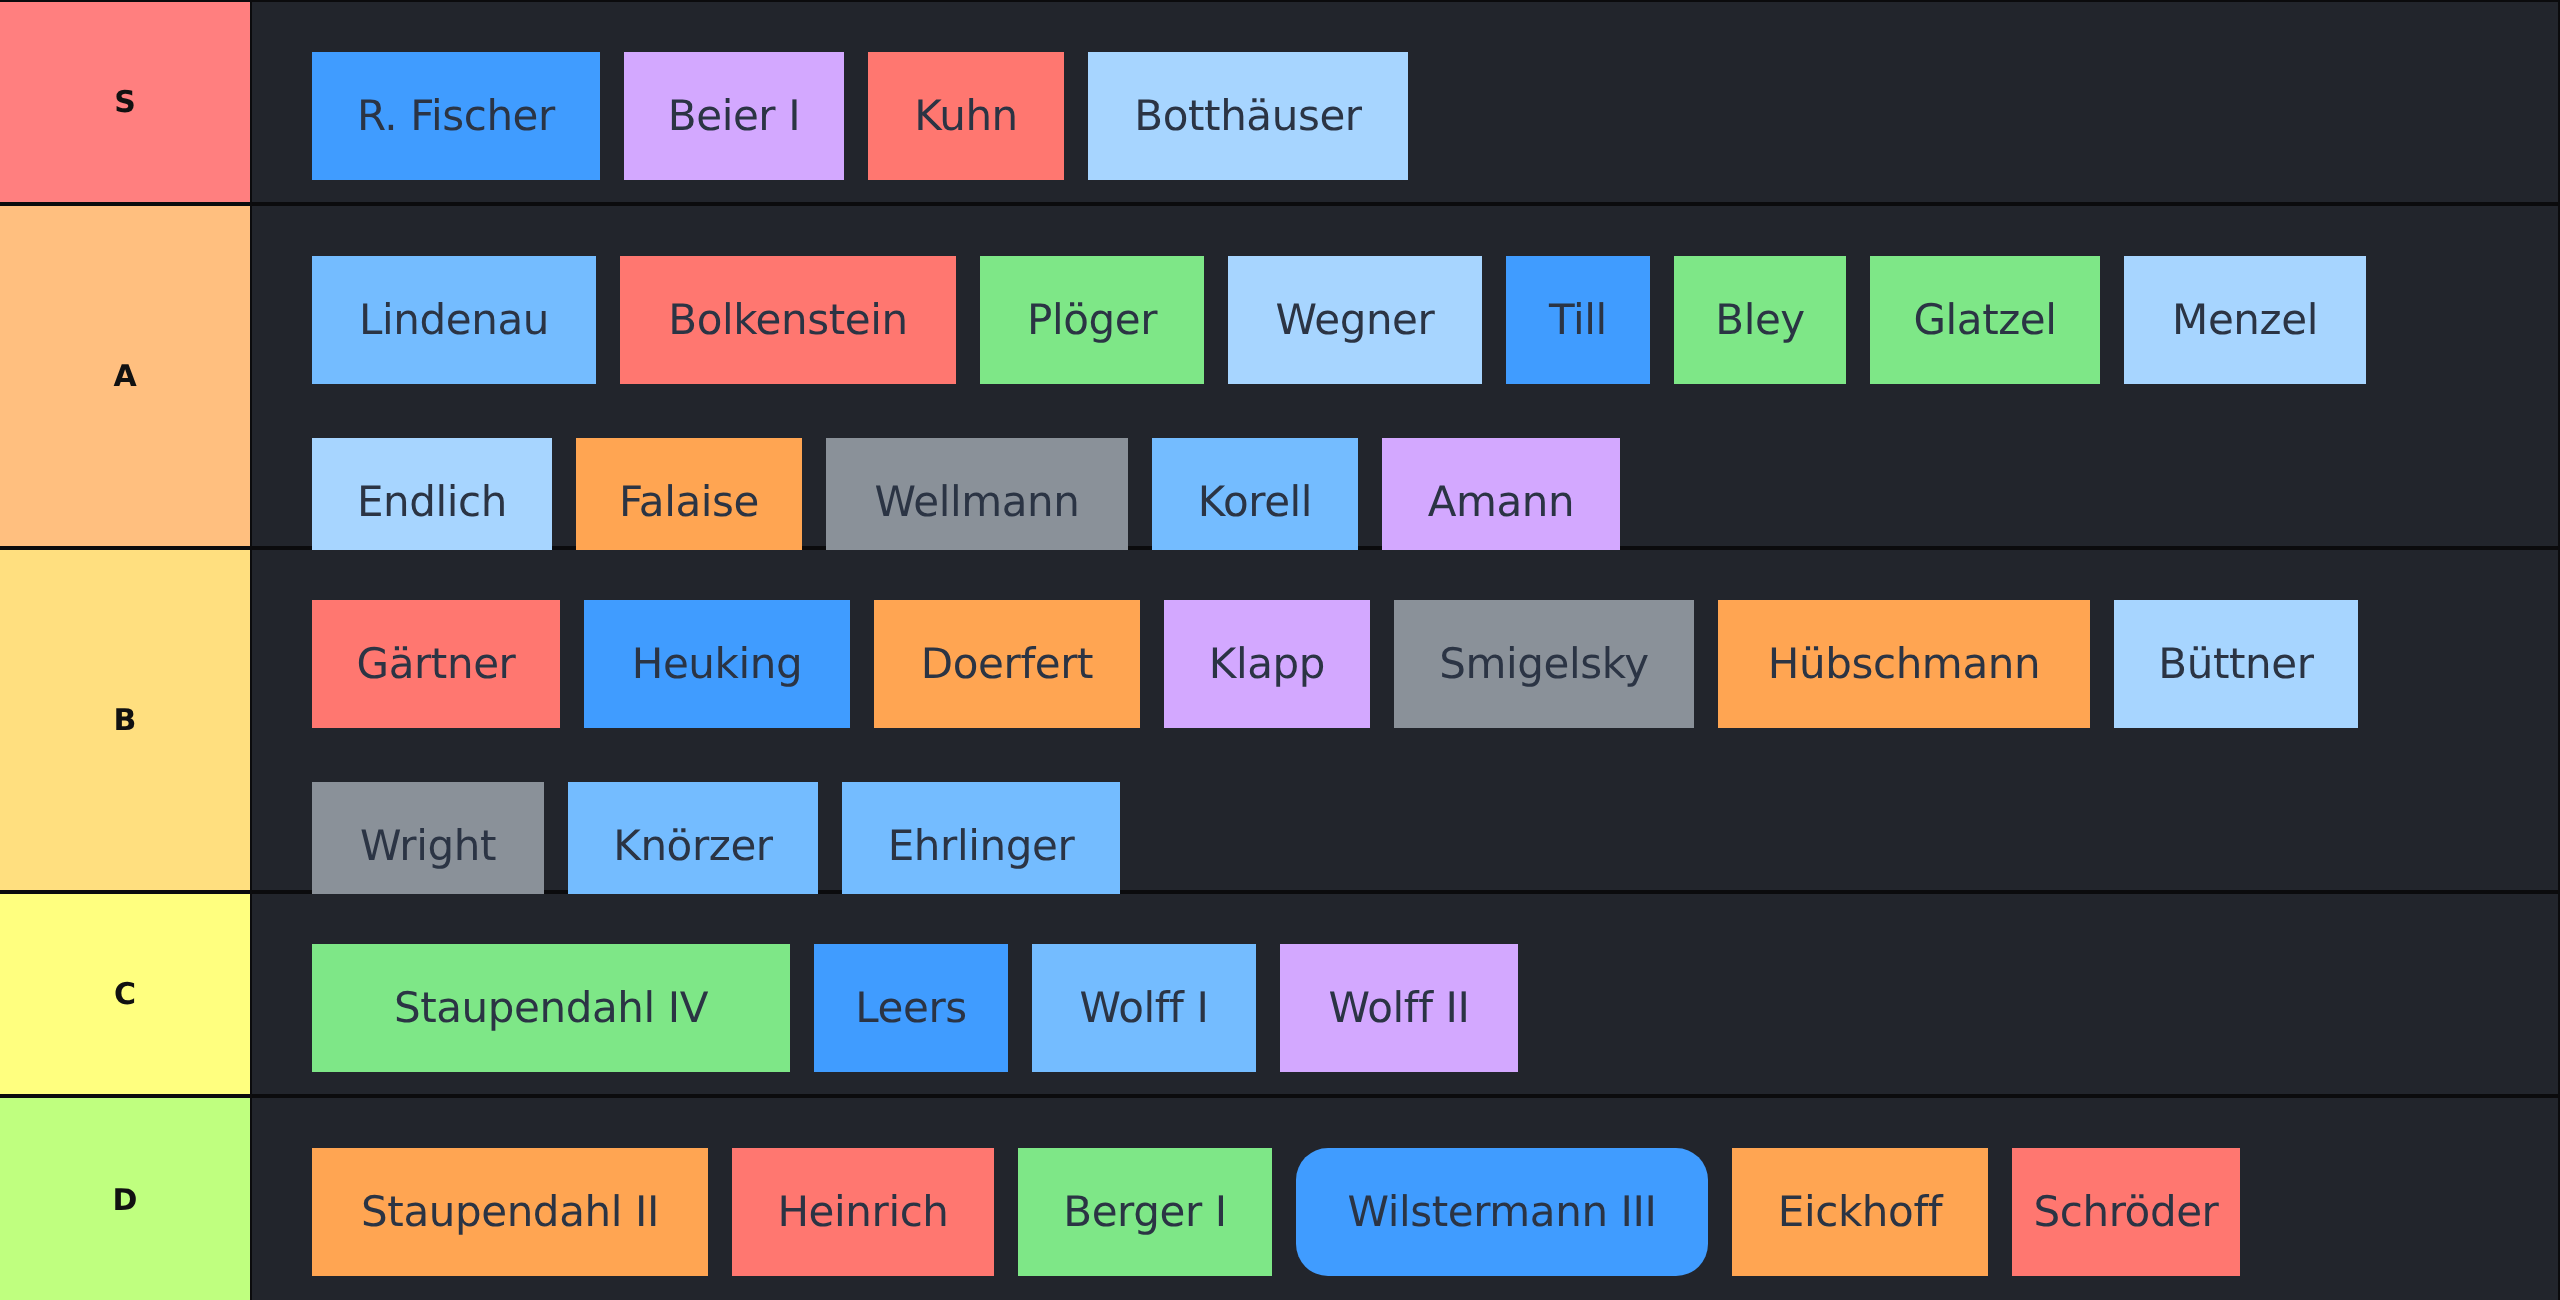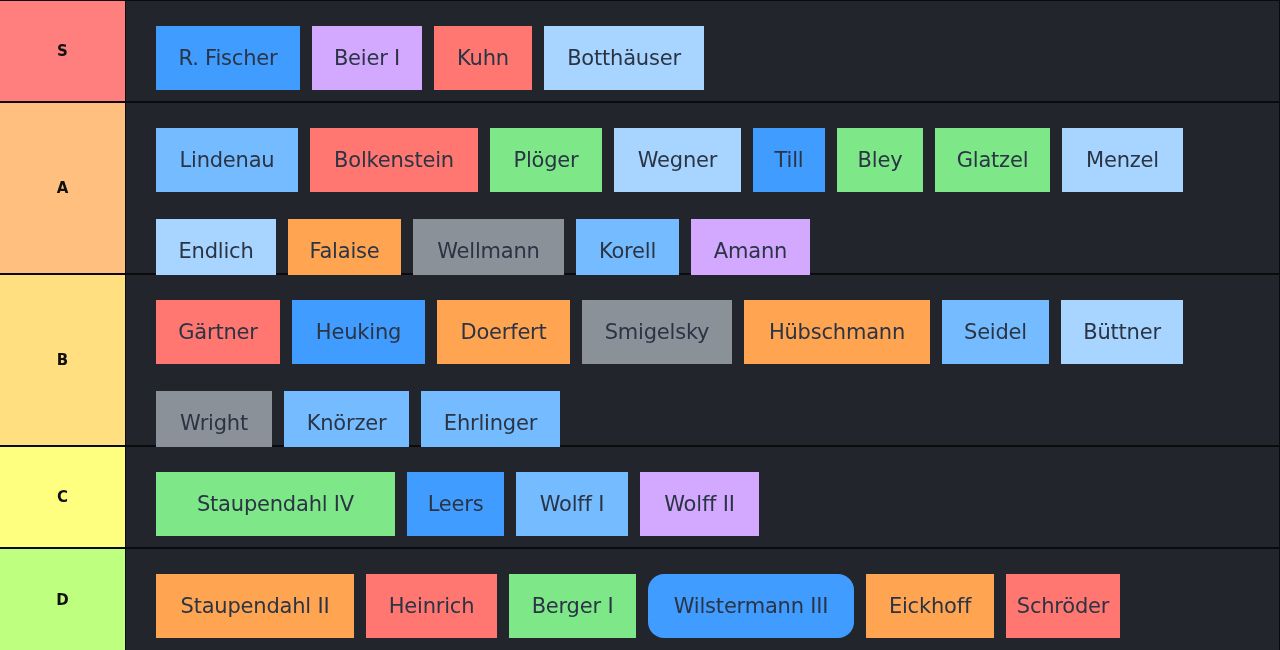--- a/index.html
+++ b/index.html
@@ -107,23 +107,23 @@
         <div class="tile c-sky" style="background: rgb(116, 188, 255); width: 103px;">Korell</div>
         <div class="tile c-purple" style="background: rgb(211, 168, 255); width: 119px;">Amann</div>
       </div>
     </div>
     <div class="tier" style="height: 170px;">
       <div class="tier-label" style="background: rgb(255, 223, 127);">B</div>
       <div class="tier-body">
         <div class="tile c-red" style="background: rgb(255, 119, 112); width: 124px;">Gärtner</div>
         <div class="tile c-blue" style="background: rgb(64, 156, 255); width: 133px;">Heuking</div>
         <div class="tile c-orange" style="background: rgb(255, 165, 82); width: 133px;">Doerfert</div>
+        <div class="tile c-purple" style="background: rgb(211, 168, 255); width: 103px;">Klapp</div>
         <div class="tile c-gray" style="background: rgb(138, 145, 153); width: 150px;">Smigelsky</div>
         <div class="tile c-orange" style="background: rgb(255, 165, 82); width: 186px;">Hübschmann</div>
-        <div class="tile c-sky" style="background: rgb(116, 188, 255); width: 107px;">Seidel</div>
         <div class="tile c-pale" style="background: rgb(167, 213, 255); width: 122px;">Büttner</div>
         <div class="tile c-gray" style="background: rgb(138, 145, 153); width: 116px;">Wright</div>
         <div class="tile c-sky" style="background: rgb(116, 188, 255); width: 125px;">Knörzer</div>
         <div class="tile c-sky" style="background: rgb(116, 188, 255); width: 139px;">Ehrlinger</div>
       </div>
     </div>
     <div class="tier" style="height: 100px;">
       <div class="tier-label" style="background: rgb(255, 255, 127);">C</div>
       <div class="tier-body">
         <div class="tile c-green" style="background: rgb(126, 231, 135); width: 239px;">Staupendahl IV</div>

